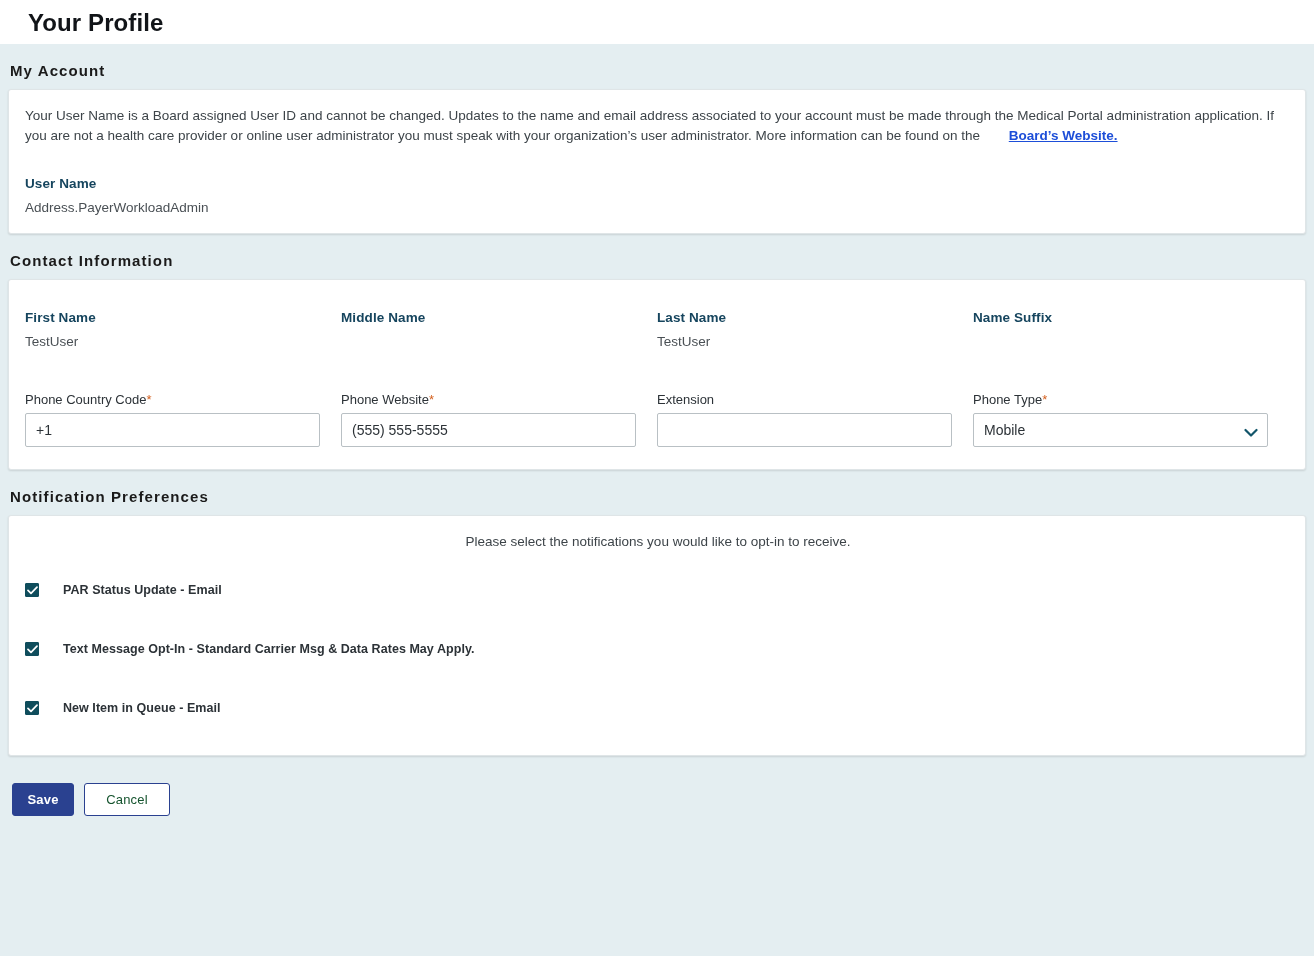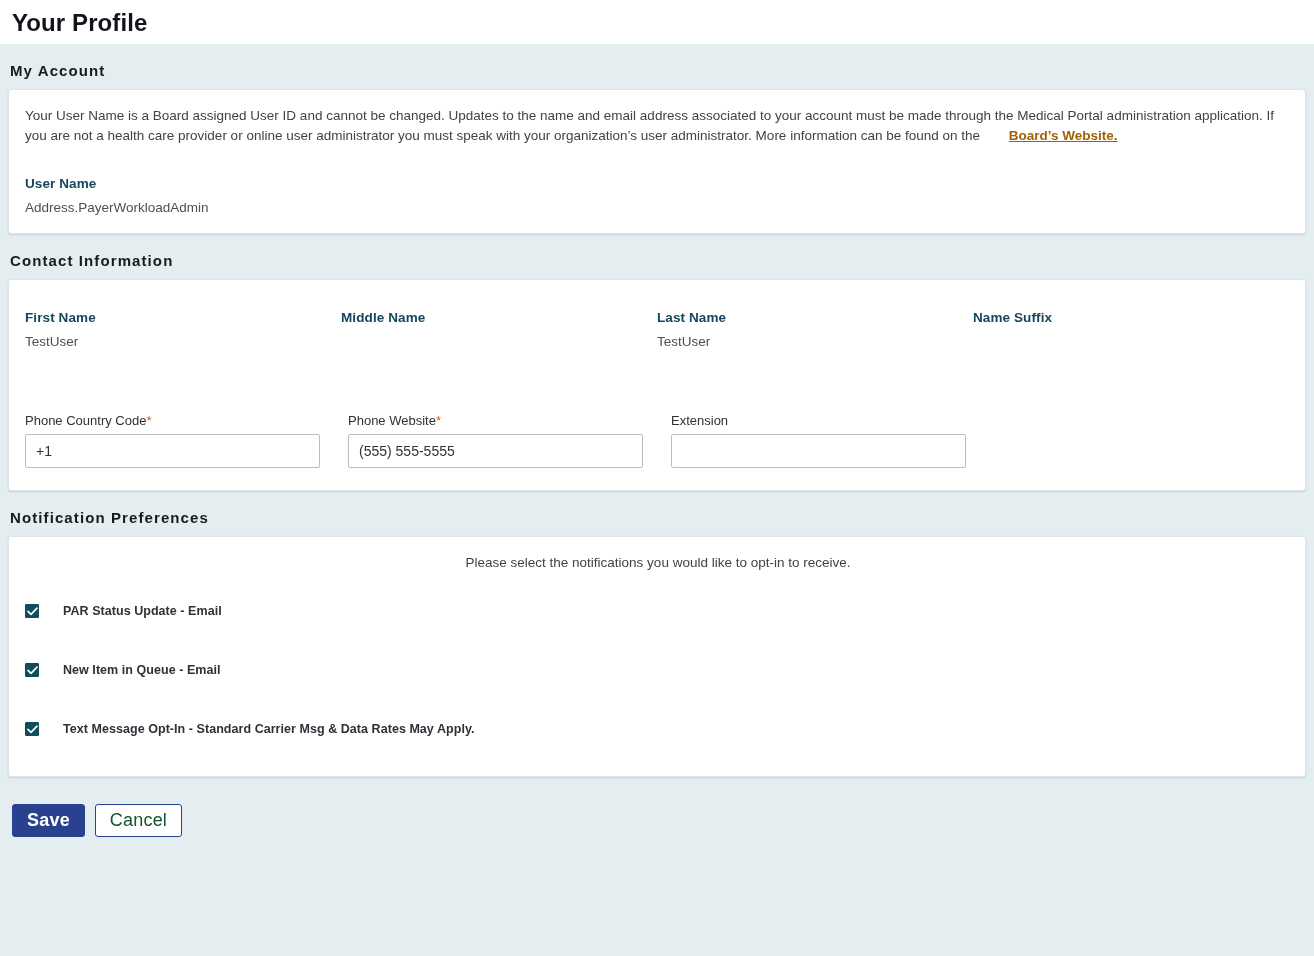--- a/index.html
+++ b/index.html
@@ -21,21 +21,21 @@
     height: 44px;
     padding: 0 0 0 12px;
     display: flex;
     align-items: center;
   }
   .page-title {
     font-size: 24px;
     font-weight: bold;
     color: #111418;
     letter-spacing: 0.1px;
-    margin: 0;
+    margin: 16px;
     line-height: 1;
     padding-top: 2px;
   }
 
   
   .section-heading {
     font-size: 15px;
     font-weight: bold;
     color: #1a1a1a;
     letter-spacing: 1.1px;
@@ -53,21 +53,21 @@
   
   .account-card { padding: 16px 16px 18px 16px; }
   .intro-text {
     font-size: 13.5px;
     line-height: 20px;
     color: #3d4449;
     margin: 0;
     max-width: 1258px;
   }
   .intro-link {
-    color: #a16207;
+    color: #1d4ed8;
     font-weight: bold;
     text-decoration: underline;
     cursor: pointer;
     padding-left: 25px;
   }
   .account-fields {
     display: flex;
     margin-top: 30px;
   }
   .acct-col { width: 323px; }
@@ -96,21 +96,21 @@
       rgba(195,195,195,.7) 85%, rgba(240,240,240,.25) 100%);
     filter: blur(2.2px);
     vertical-align: -2px;
   }
 
   
   .contact-card { padding: 30px 16px 22px 16px; }
   .row {
     display: flex;
   }
-  .row-names { margin-bottom: 64px; }
+  .row-names { margin-bottom: 43px; }
   .name-col { width: 323px; }
 
   .input-col { width: 323px; }
   .input-label {
     font-size: 13px;
     color: #2c3237;
     margin-bottom: 6px;
     display: block;
   }
   .req {
@@ -187,21 +187,21 @@
   }
 
   
   .actions {
     display: flex;
     gap: 10px;
     padding: 27px 0 0 12px;
   }
   .btn {
     font-family: "Liberation Sans", sans-serif;
-    font-size: 18px;
+    font-size: 13px;
     font-weight: bold;
     border-radius: 3px;
     height: 33px;
     cursor: pointer;
     letter-spacing: 0.2px;
   }
   .btn-primary {
     background: #2a4190;
     border: 1px solid #2a4190;
     color: #ffffff;
@@ -271,20 +271,31 @@
     <div class="input-col">
       <label class="input-label"><span>Phone Website</span><span class="req">*</span></label>
       <input class="text-input" type="text" value="(555) 555-5555" style="">
     </div>
 
     <div class="input-col">
       <label class="input-label"><span>Extension</span></label>
       <input class="text-input" type="text" value="" style="">
     </div>
 
+    <div class="input-col">
+      <label class="input-label"><span>Phone Type</span><span class="req">*</span></label>
+      <div class="select-wrap">
+        <div class="select-input">Mobile</div>
+        <span class="chev">
+          <svg width="14" height="10" viewBox="0 0 14 10">
+              <path d="M1.5 2 L7 7.5 L12.5 2" fill="none" stroke="#12556a" stroke-width="2.2" stroke-linecap="round" stroke-linejoin="round"></path>
+            </svg>
+        </span>
+      </div>
+    </div>
   </div>
 </div>
 
 <h2 class="section-heading">Notification Preferences</h2>
 
 <div class="card notify-card">
   <p class="notify-intro">Please select the notifications you would like to opt-in to receive.</p>
 
   <div class="check-row">
     <span class="cbox">
@@ -294,29 +305,29 @@
     </span>
     <span class="check-label">PAR Status Update - Email</span>
   </div>
 
   <div class="check-row">
     <span class="cbox">
       <svg width="11" height="9" viewBox="0 0 11 9">
           <path d="M1 4.4 L4 7.4 L10 1.2" fill="none" stroke="#ffffff" stroke-width="1.7" stroke-linecap="round" stroke-linejoin="round"></path>
         </svg>
     </span>
-    <span class="check-label">New Item in Queue - Email</span>
+    <span class="check-label">Text Message Opt-In - Standard Carrier Msg &amp; Data Rates May Apply.</span>
   </div>
 
   <div class="check-row">
     <span class="cbox">
       <svg width="11" height="9" viewBox="0 0 11 9">
           <path d="M1 4.4 L4 7.4 L10 1.2" fill="none" stroke="#ffffff" stroke-width="1.7" stroke-linecap="round" stroke-linejoin="round"></path>
         </svg>
     </span>
-    <span class="check-label">Text Message Opt-In - Standard Carrier Msg &amp; Data Rates May Apply.</span>
+    <span class="check-label">New Item in Queue - Email</span>
   </div>
 </div>
 
 <div class="actions">
   <button class="btn btn-primary">Save</button>
   <button class="btn btn-secondary">Cancel</button>
 </div>
 
 </body></html>

